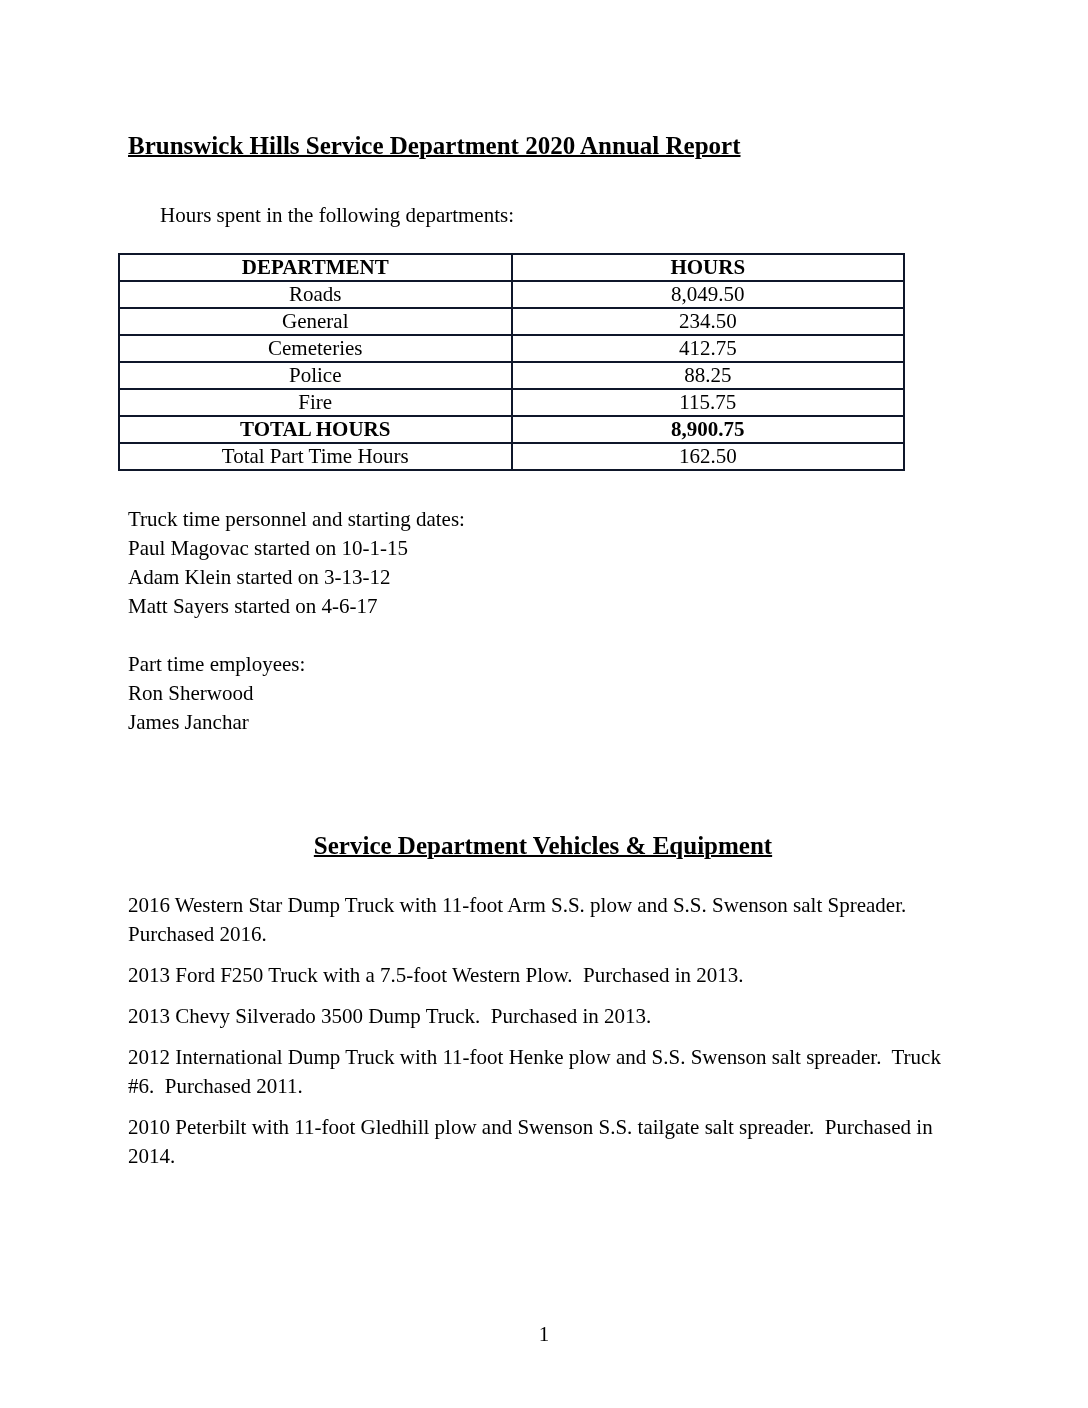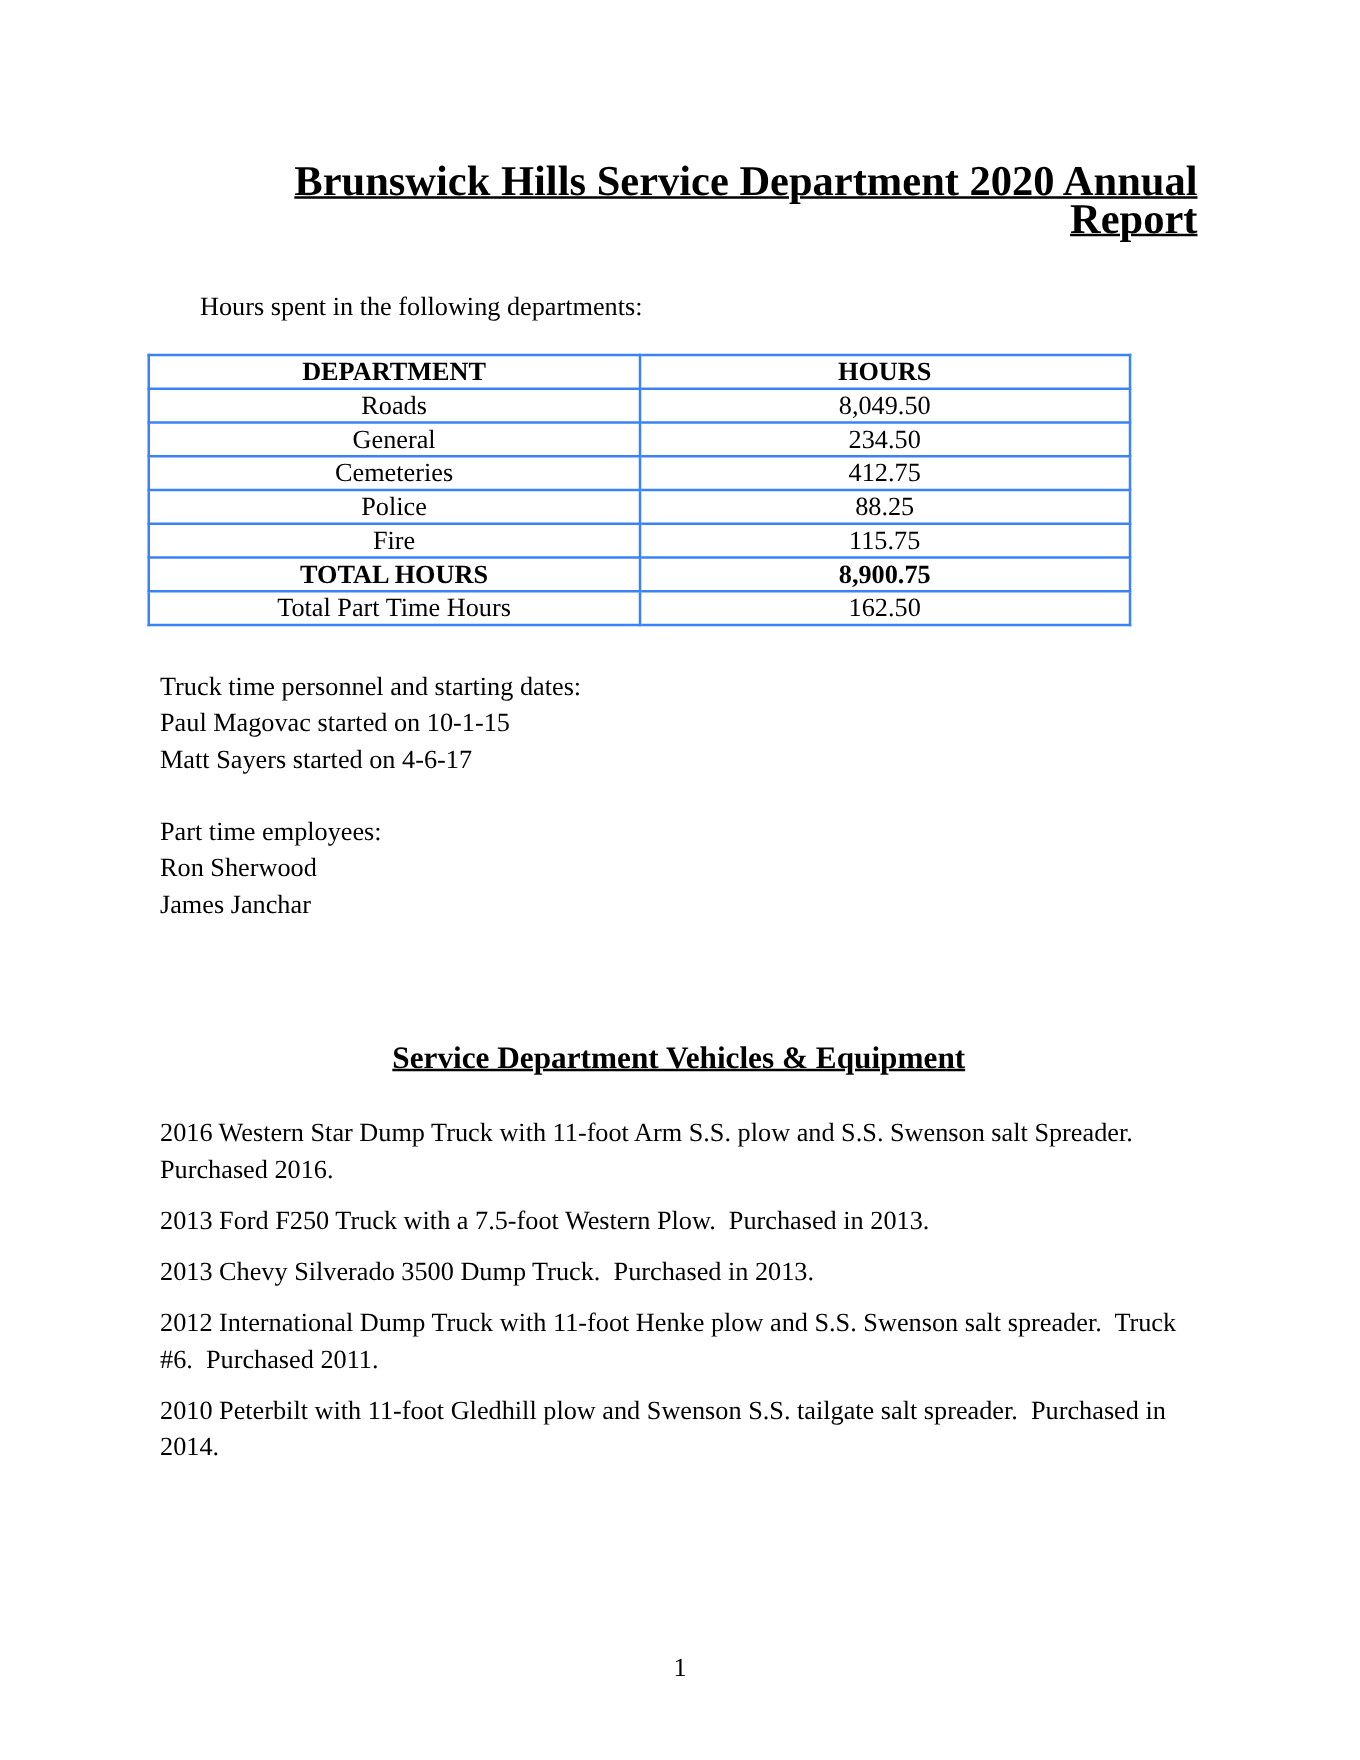--- a/index.html
+++ b/index.html
@@ -19,42 +19,42 @@
   .content {
     position: absolute;
     left: 128px;
     top: 0;
     width: 830px;
     padding-top: 131px;
     font-size: 21px;
     line-height: 29px;
   }
   .doc-title {
-    text-align: right;
-    font-size: 34px;
+    text-align: left;
+    font-size: 25px;
     line-height: 30px;
     font-weight: bold;
     text-decoration: underline;
     text-decoration-thickness: 2px;
   }
   .intro {
     margin-top: 40px;
     white-space: pre-wrap;
     margin-left: 32px;
   }
   table.hours-table {
     margin-top: 23px;
     margin-left: -10px;
     width: 787px;
     border-collapse: collapse;
     table-layout: fixed;
   }
   table.hours-table th,
   table.hours-table td {
-    border: 2px solid #3b82f6;
+    border: 2px solid #0f172a;
     width: 50%;
     height: 27px;
     text-align: center;
     vertical-align: middle;
     font-size: 21px;
     line-height: 25px;
     padding: 0;
     font-weight: normal;
   }
   table.hours-table th { font-weight: bold; }
@@ -131,20 +131,21 @@
         <tr>
           <td>Total Part Time Hours</td>
           <td>162.50</td>
         </tr>
       </tbody>
     </table>
 
     <div class="fulltime-block">
       <div class="text-line">Truck time personnel and starting dates:</div>
       <div class="text-line">Paul Magovac started on 10-1-15</div>
+      <div class="text-line">Adam Klein started on 3-13-12</div>
       <div class="text-line">Matt Sayers started on 4-6-17</div>
     </div>
 
     <div class="parttime-block">
       <div class="text-line">Part time employees:</div>
       <div class="text-line">Ron Sherwood</div>
       <div class="text-line">James Janchar</div>
     </div>
 
     <div class="section-heading">Service Department Vehicles &amp; Equipment</div>

